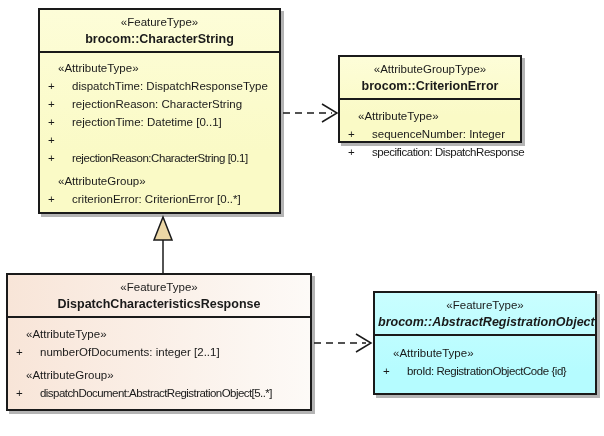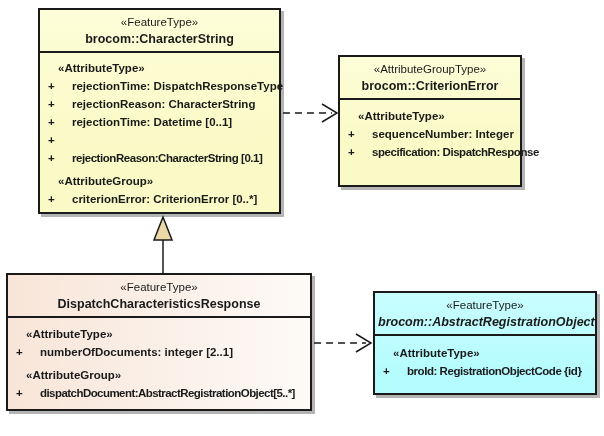--- a/index.html
+++ b/index.html
@@ -38,21 +38,21 @@
   .fill-peach{background:linear-gradient(to right,var(--box-peach-left) 0%,var(--box-peach-right) 100%);}
   .fill-cyan{background:linear-gradient(to bottom,var(--box-cyan-light) 0%,var(--box-cyan) 80%);}
   .box-title{
     text-align:center;
     border-bottom:2px solid var(--border);
     padding:6px 3px 5px 3px;
   }
   .stereotype{font-size:11.5px;}
   .box-name{font-size:12.5px;font-weight:bold;margin-top:4px;white-space:nowrap;}
   .abstract-name{font-style:italic;}
-  .box-body{padding:8px 4px 4px 6px;font-weight:bold;}
+  .box-body{padding:8px 4px 4px 6px;}
   .section-label{height:18px;line-height:15px;margin-left:12px;white-space:nowrap;}
   .section-label.group{margin-top:5px;}
   .attr-row{display:flex;height:18px;line-height:14px;white-space:nowrap;}
   .vis{width:24px;flex:0 0 24px;padding-left:2px;}
   .attr-text{display:inline-block;}
   .condensed{letter-spacing:-0.45px;}
   .very-condensed{letter-spacing:-0.55px;}
   #connector-layer{
     position:absolute;left:0;top:0;width:604px;height:436px;
     pointer-events:none;
@@ -65,21 +65,21 @@
 
   <div class="uml-box fill-yellow" style="left:38px;top:8px;width:243px;height:206px;">
     <div class="box-title">
       <div class="stereotype">«FeatureType»</div>
       <div class="box-name">brocom::CharacterString</div>
     </div>
     <div class="box-body">
       <div class="section-label">«AttributeType»</div>
       <div class="attr-row">
         <span class="vis">+</span>
-        <span class="attr-text">rejectionTime: DispatchResponseType</span>
+        <span class="attr-text">dispatchTime: DispatchResponseType</span>
       </div>
       <div class="attr-row">
         <span class="vis">+</span>
         <span class="attr-text">rejectionReason: CharacterString</span>
       </div>
       <div class="attr-row">
         <span class="vis">+</span>
         <span class="attr-text">rejectionTime: Datetime [0..1]</span>
       </div>
       <div class="attr-row">
@@ -90,21 +90,21 @@
         <span class="attr-text condensed">rejectionReason:CharacterString [0.1]</span>
       </div>
       <div class="section-label group">«AttributeGroup»</div>
       <div class="attr-row">
         <span class="vis">+</span>
         <span class="attr-text">criterionError: CriterionError [0..*]</span>
       </div>
     </div>
   </div>
 
-  <div class="uml-box fill-yellow" style="left:338px;top:55px;width:184px;height:132px;">
+  <div class="uml-box fill-yellow" style="left:338px;top:55px;width:184px;height:88px;">
     <div class="box-title">
       <div class="stereotype">«AttributeGroupType»</div>
       <div class="box-name">brocom::CriterionError</div>
     </div>
     <div class="box-body" style="padding-top:9px;">
       <div class="section-label">«AttributeType»</div>
       <div class="attr-row">
         <span class="vis">+</span>
         <span class="attr-text">sequenceNumber: Integer</span>
       </div>

